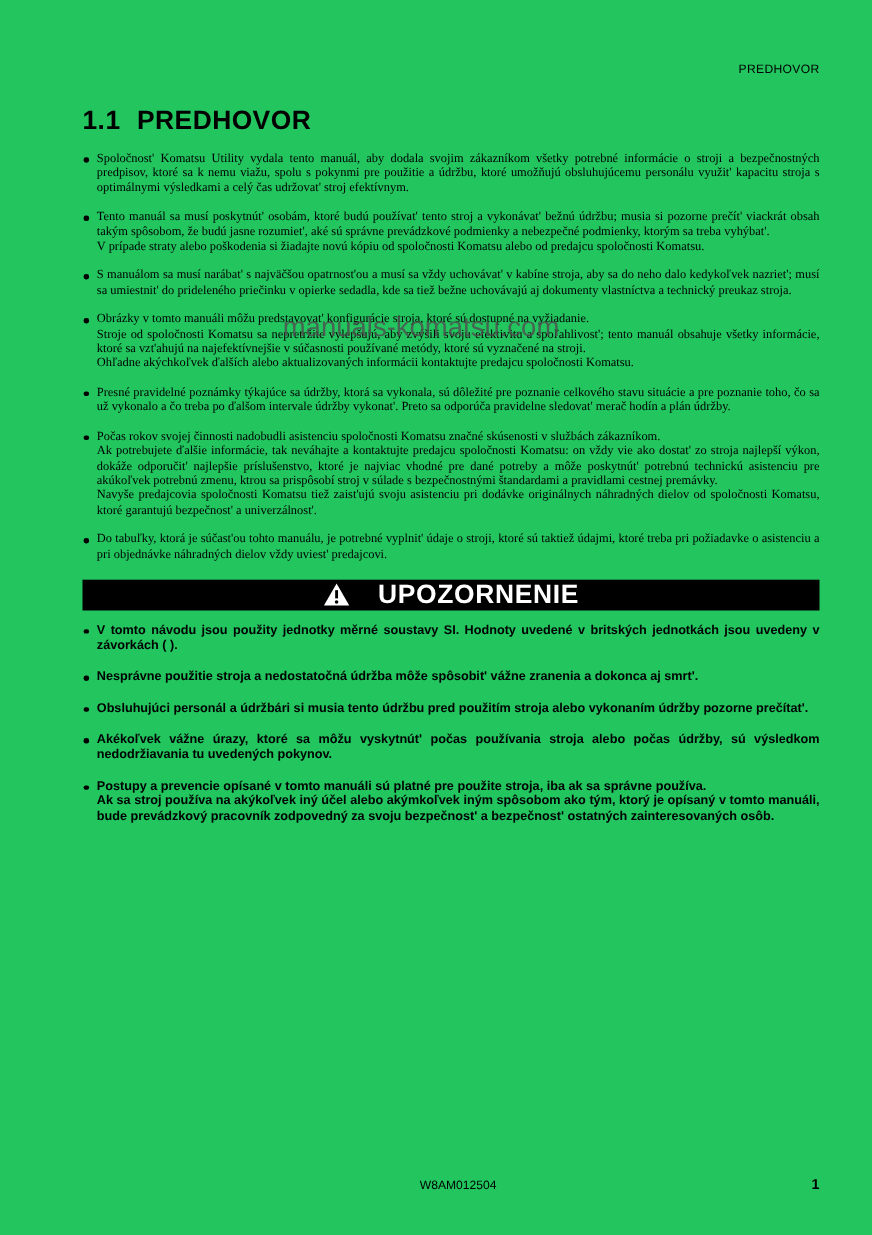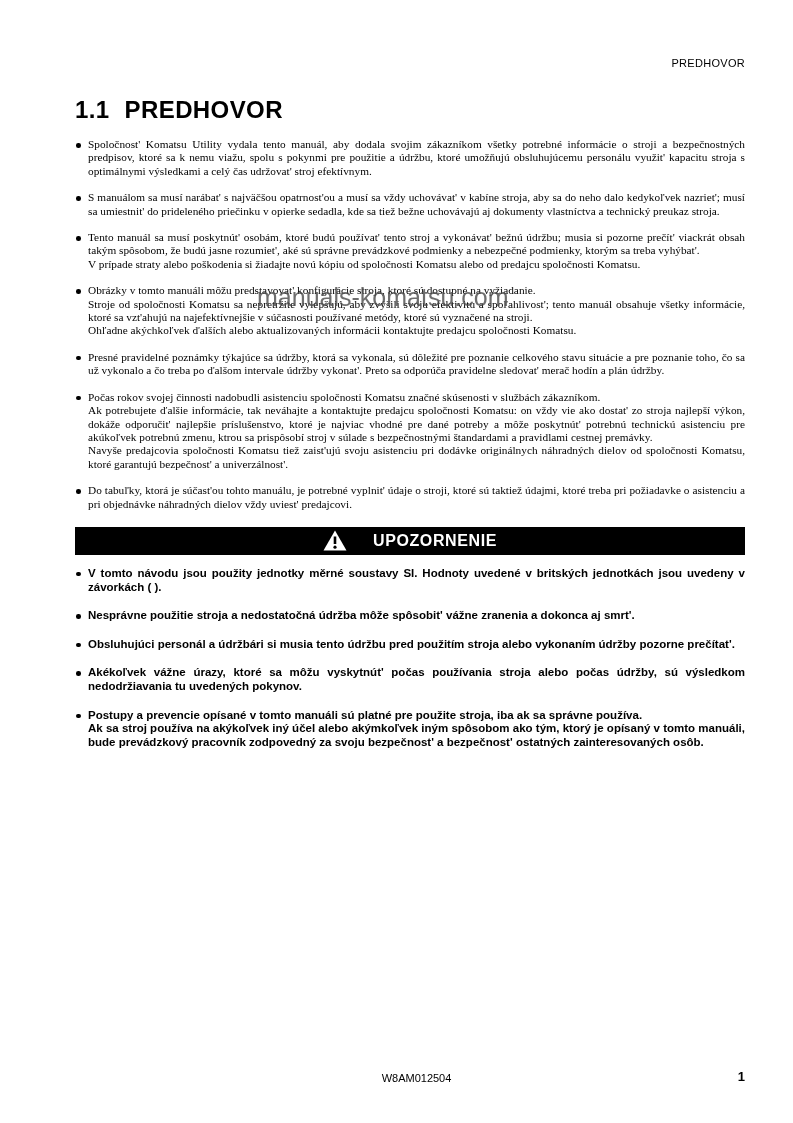--- a/index.html
+++ b/index.html
@@ -1,19 +1,19 @@
 <!DOCTYPE html>
 <html><head>
 <meta charset="utf-8">
 <style>
   html, body { margin:0; padding:0; background:#e8e8e8; }
   .page {
     position:relative;
     width:793px; height:1123px;
-    background:#ffffff;
+    background:#22c55e;
     margin:0 auto;
     font-family:"Liberation Sans", sans-serif;
     color:#000;
     overflow:hidden;
   }
   .content { padding:57px 48px 0 75px; }
   .running-header {
     text-align:right;
     font-size:11px;
     letter-spacing:0.3px;
@@ -48,21 +48,21 @@
   .warning-banner {
     margin:16px 0 12px 0;
     height:28px;
     background:#000000;
     color:#ffffff;
     display:flex;
     align-items:center;
     justify-content:center;
     gap:26px;
     font-weight:bold;
-    font-size:16px;
+    font-size:24px;
     letter-spacing:0.6px;
   }
   .warn-icon { display:flex; align-items:center; }
   ul.warnlist { list-style:none; margin:0; padding:0; font-weight:bold; }
   ul.warnlist li {
     position:relative;
     padding-left:13px;
     margin:0 0 15px 0;
     font-size:11.5px;
     line-height:13.6px;
@@ -109,25 +109,25 @@
 
     <p class="running-header">PREDHOVOR</p>
 
     <h1 class="page-title"><span class="num">1.1</span><span>PREDHOVOR</span></h1>
 
     <ul class="blist">
       <li>
         <p>Spoločnost' Komatsu Utility vydala tento manuál, aby dodala svojim zákazníkom všetky potrebné informácie o stroji a bezpečnostných predpisov, ktoré sa k nemu viažu, spolu s pokynmi pre použitie a údržbu, ktoré umožňujú obsluhujúcemu personálu využit' kapacitu stroja s optimálnymi výsledkami a celý čas udržovat' stroj efektívnym.</p>
       </li>
       <li>
-        <p>S manuálom sa musí narábat' s najväčšou opatrnost'ou a musí sa vždy uchovávat' v kabíne stroja, aby sa do neho dalo kedykoľvek nazriet'; musí sa umiestnit' do prideleného priečinku v opierke sedadla, kde sa tiež bežne uchovávajú aj dokumenty vlastníctva a technický preukaz stroja.</p>
+        <p>Tento manuál sa musí poskytnút' osobám, ktoré budú používat' tento stroj a vykonávat' bežnú údržbu; musia si pozorne prečít' viackrát obsah takým spôsobom, že budú jasne rozumiet', aké sú správne prevádzkové podmienky a nebezpečné podmienky, ktorým sa treba vyhýbat'.</p>
+        <p>V prípade straty alebo poškodenia si žiadajte novú kópiu od spoločnosti Komatsu alebo od predajcu spoločnosti Komatsu.</p>
       </li>
       <li>
-        <p>Tento manuál sa musí poskytnút' osobám, ktoré budú používat' tento stroj a vykonávat' bežnú údržbu; musia si pozorne prečít' viackrát obsah takým spôsobom, že budú jasne rozumiet', aké sú správne prevádzkové podmienky a nebezpečné podmienky, ktorým sa treba vyhýbat'.</p>
-        <p>V prípade straty alebo poškodenia si žiadajte novú kópiu od spoločnosti Komatsu alebo od predajcu spoločnosti Komatsu.</p>
+        <p>S manuálom sa musí narábat' s najväčšou opatrnost'ou a musí sa vždy uchovávat' v kabíne stroja, aby sa do neho dalo kedykoľvek nazriet'; musí sa umiestnit' do prideleného priečinku v opierke sedadla, kde sa tiež bežne uchovávajú aj dokumenty vlastníctva a technický preukaz stroja.</p>
       </li>
       <li>
         <p>Obrázky v tomto manuáli môžu predstavovat' konfigurácie stroja, ktoré sú dostupné na vyžiadanie.</p>
         <p>Stroje od spoločnosti Komatsu sa nepretržite vylepšujú, aby zvýšili svoju efektivitu a spoľahlivost'; tento manuál obsahuje všetky informácie, ktoré sa vzt'ahujú na najefektívnejšie v súčasnosti používané metódy, ktoré sú vyznačené na stroji.</p>
         <p>Ohľadne akýchkoľvek ďalších alebo aktualizovaných informácii kontaktujte predajcu spoločnosti Komatsu.</p>
       </li>
       <li>
         <p>Presné pravidelné poznámky týkajúce sa údržby, ktorá sa vykonala, sú dôležité pre poznanie celkového stavu situácie a pre poznanie toho, čo sa už vykonalo a čo treba po ďalšom intervale údržby vykonat'. Preto sa odporúča pravidelne sledovat' merač hodín a plán údržby.</p>
       </li>
       <li>

